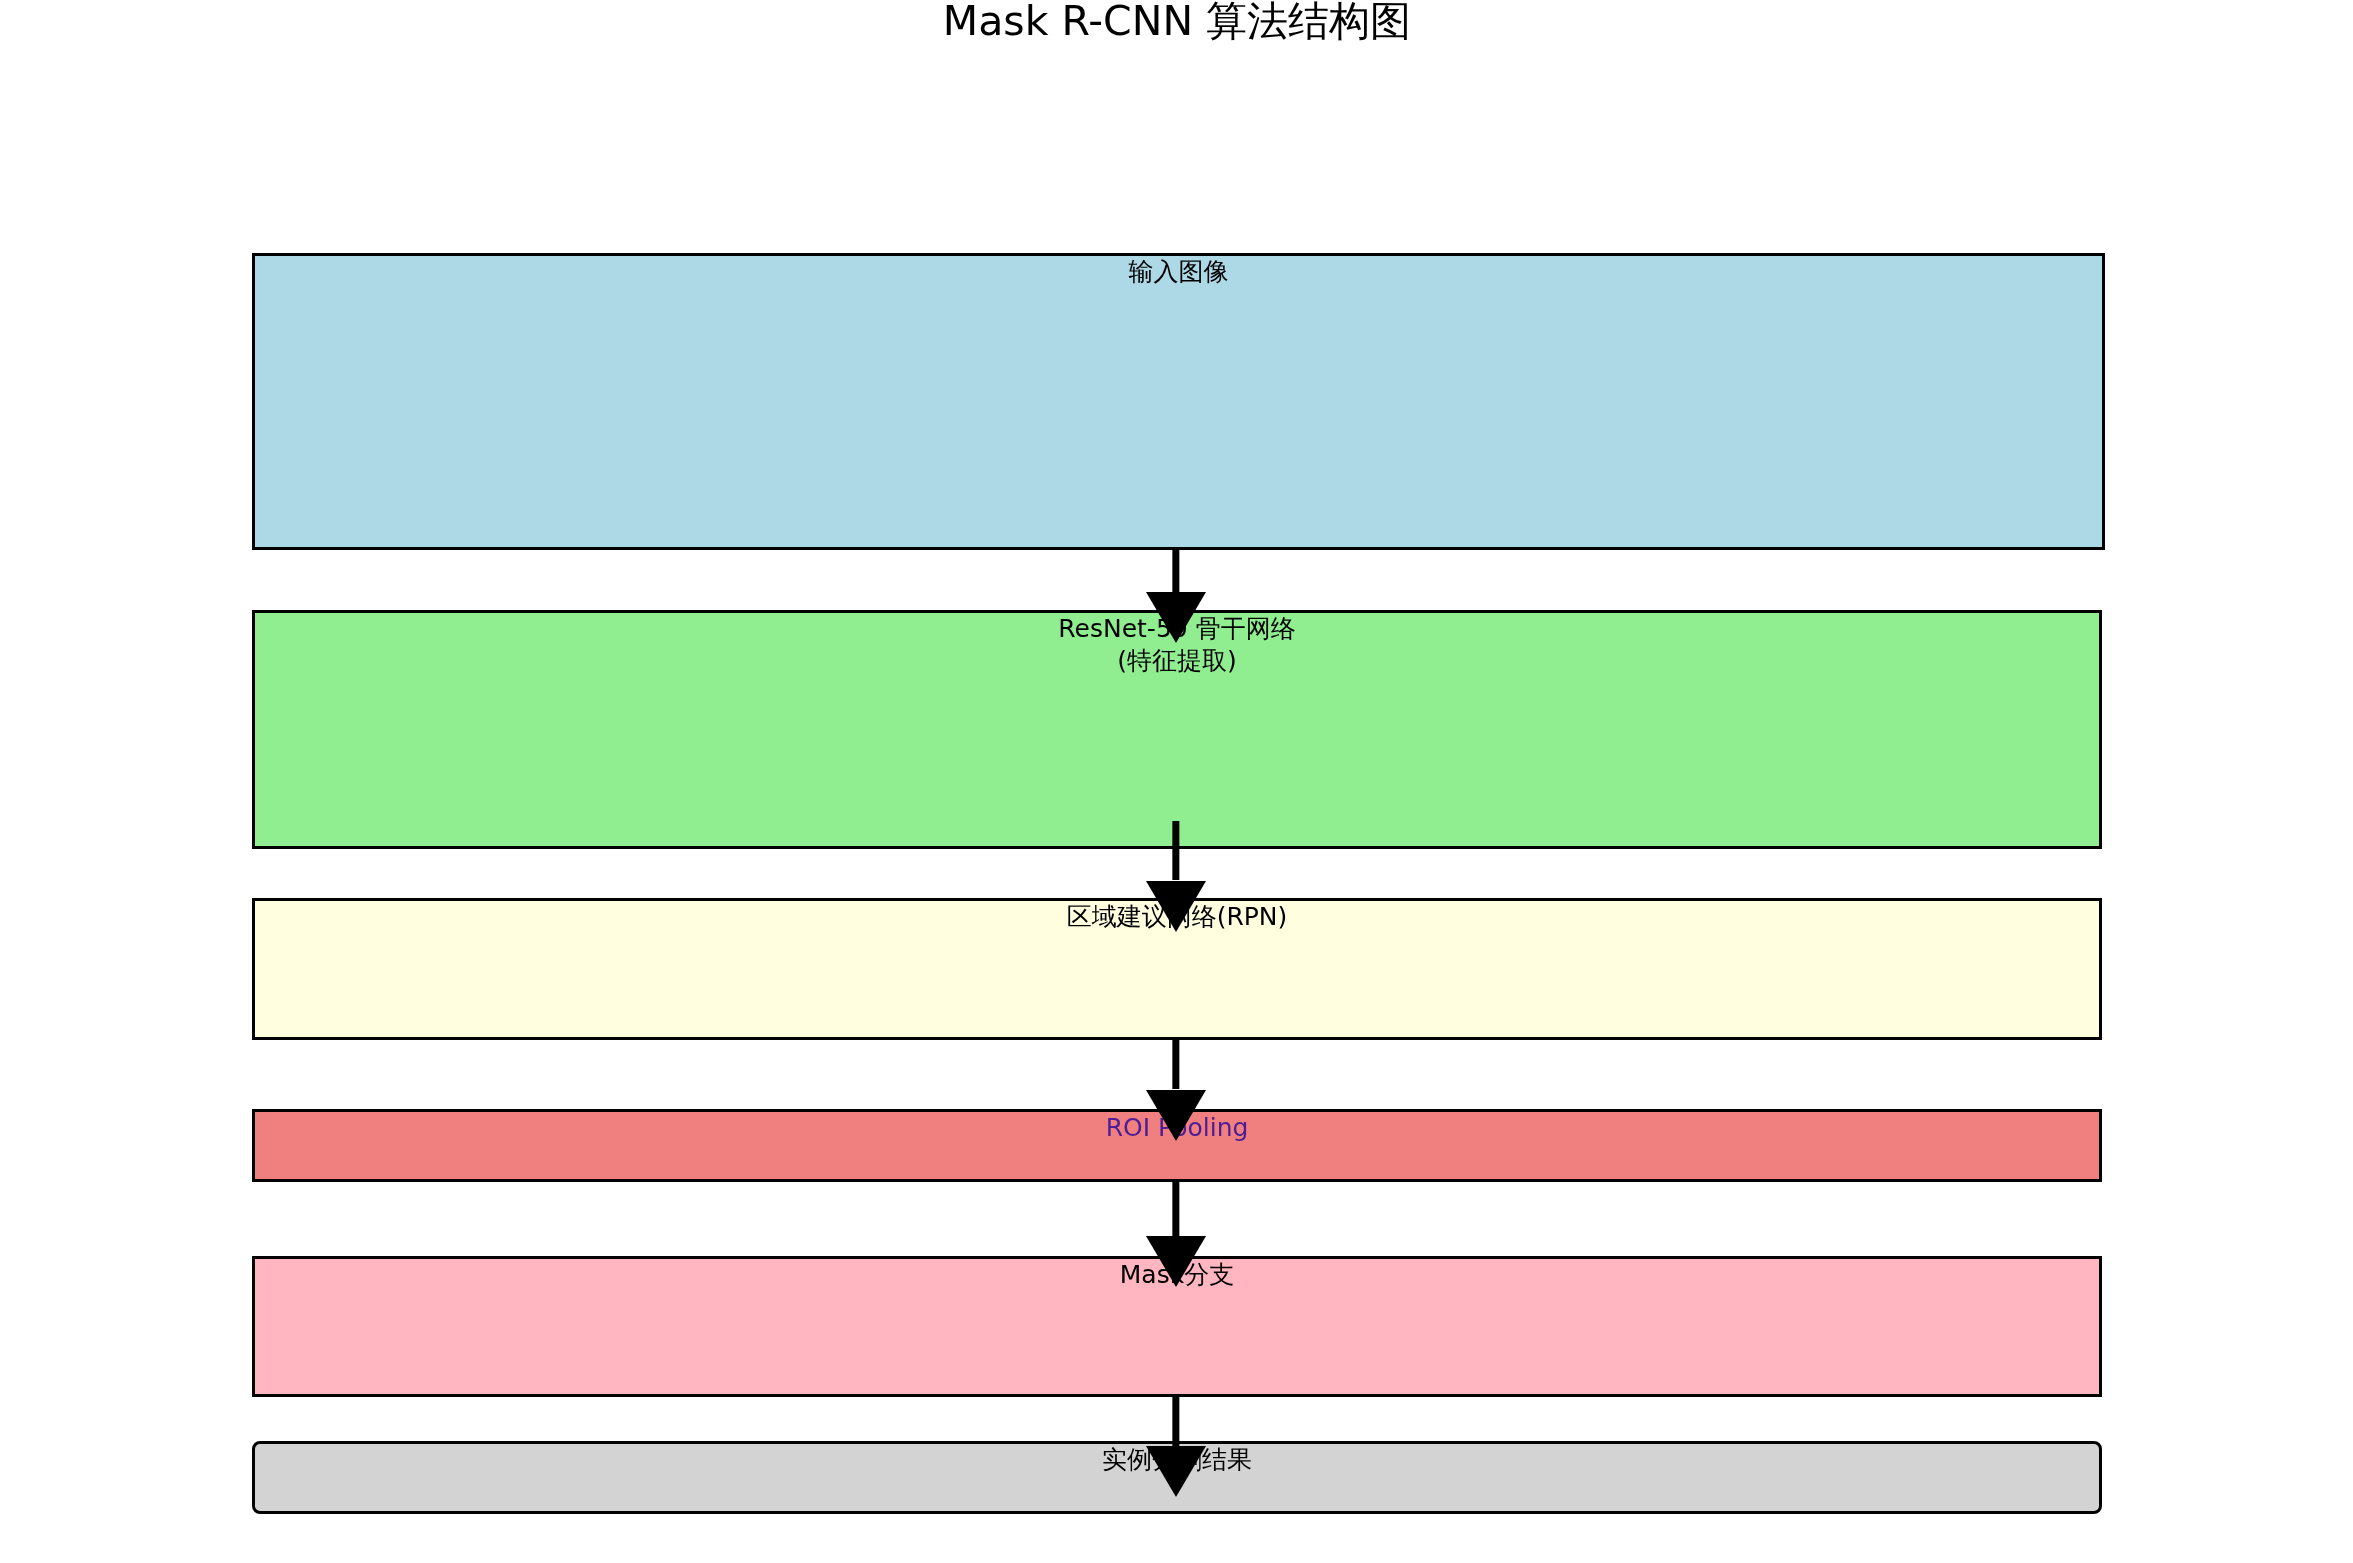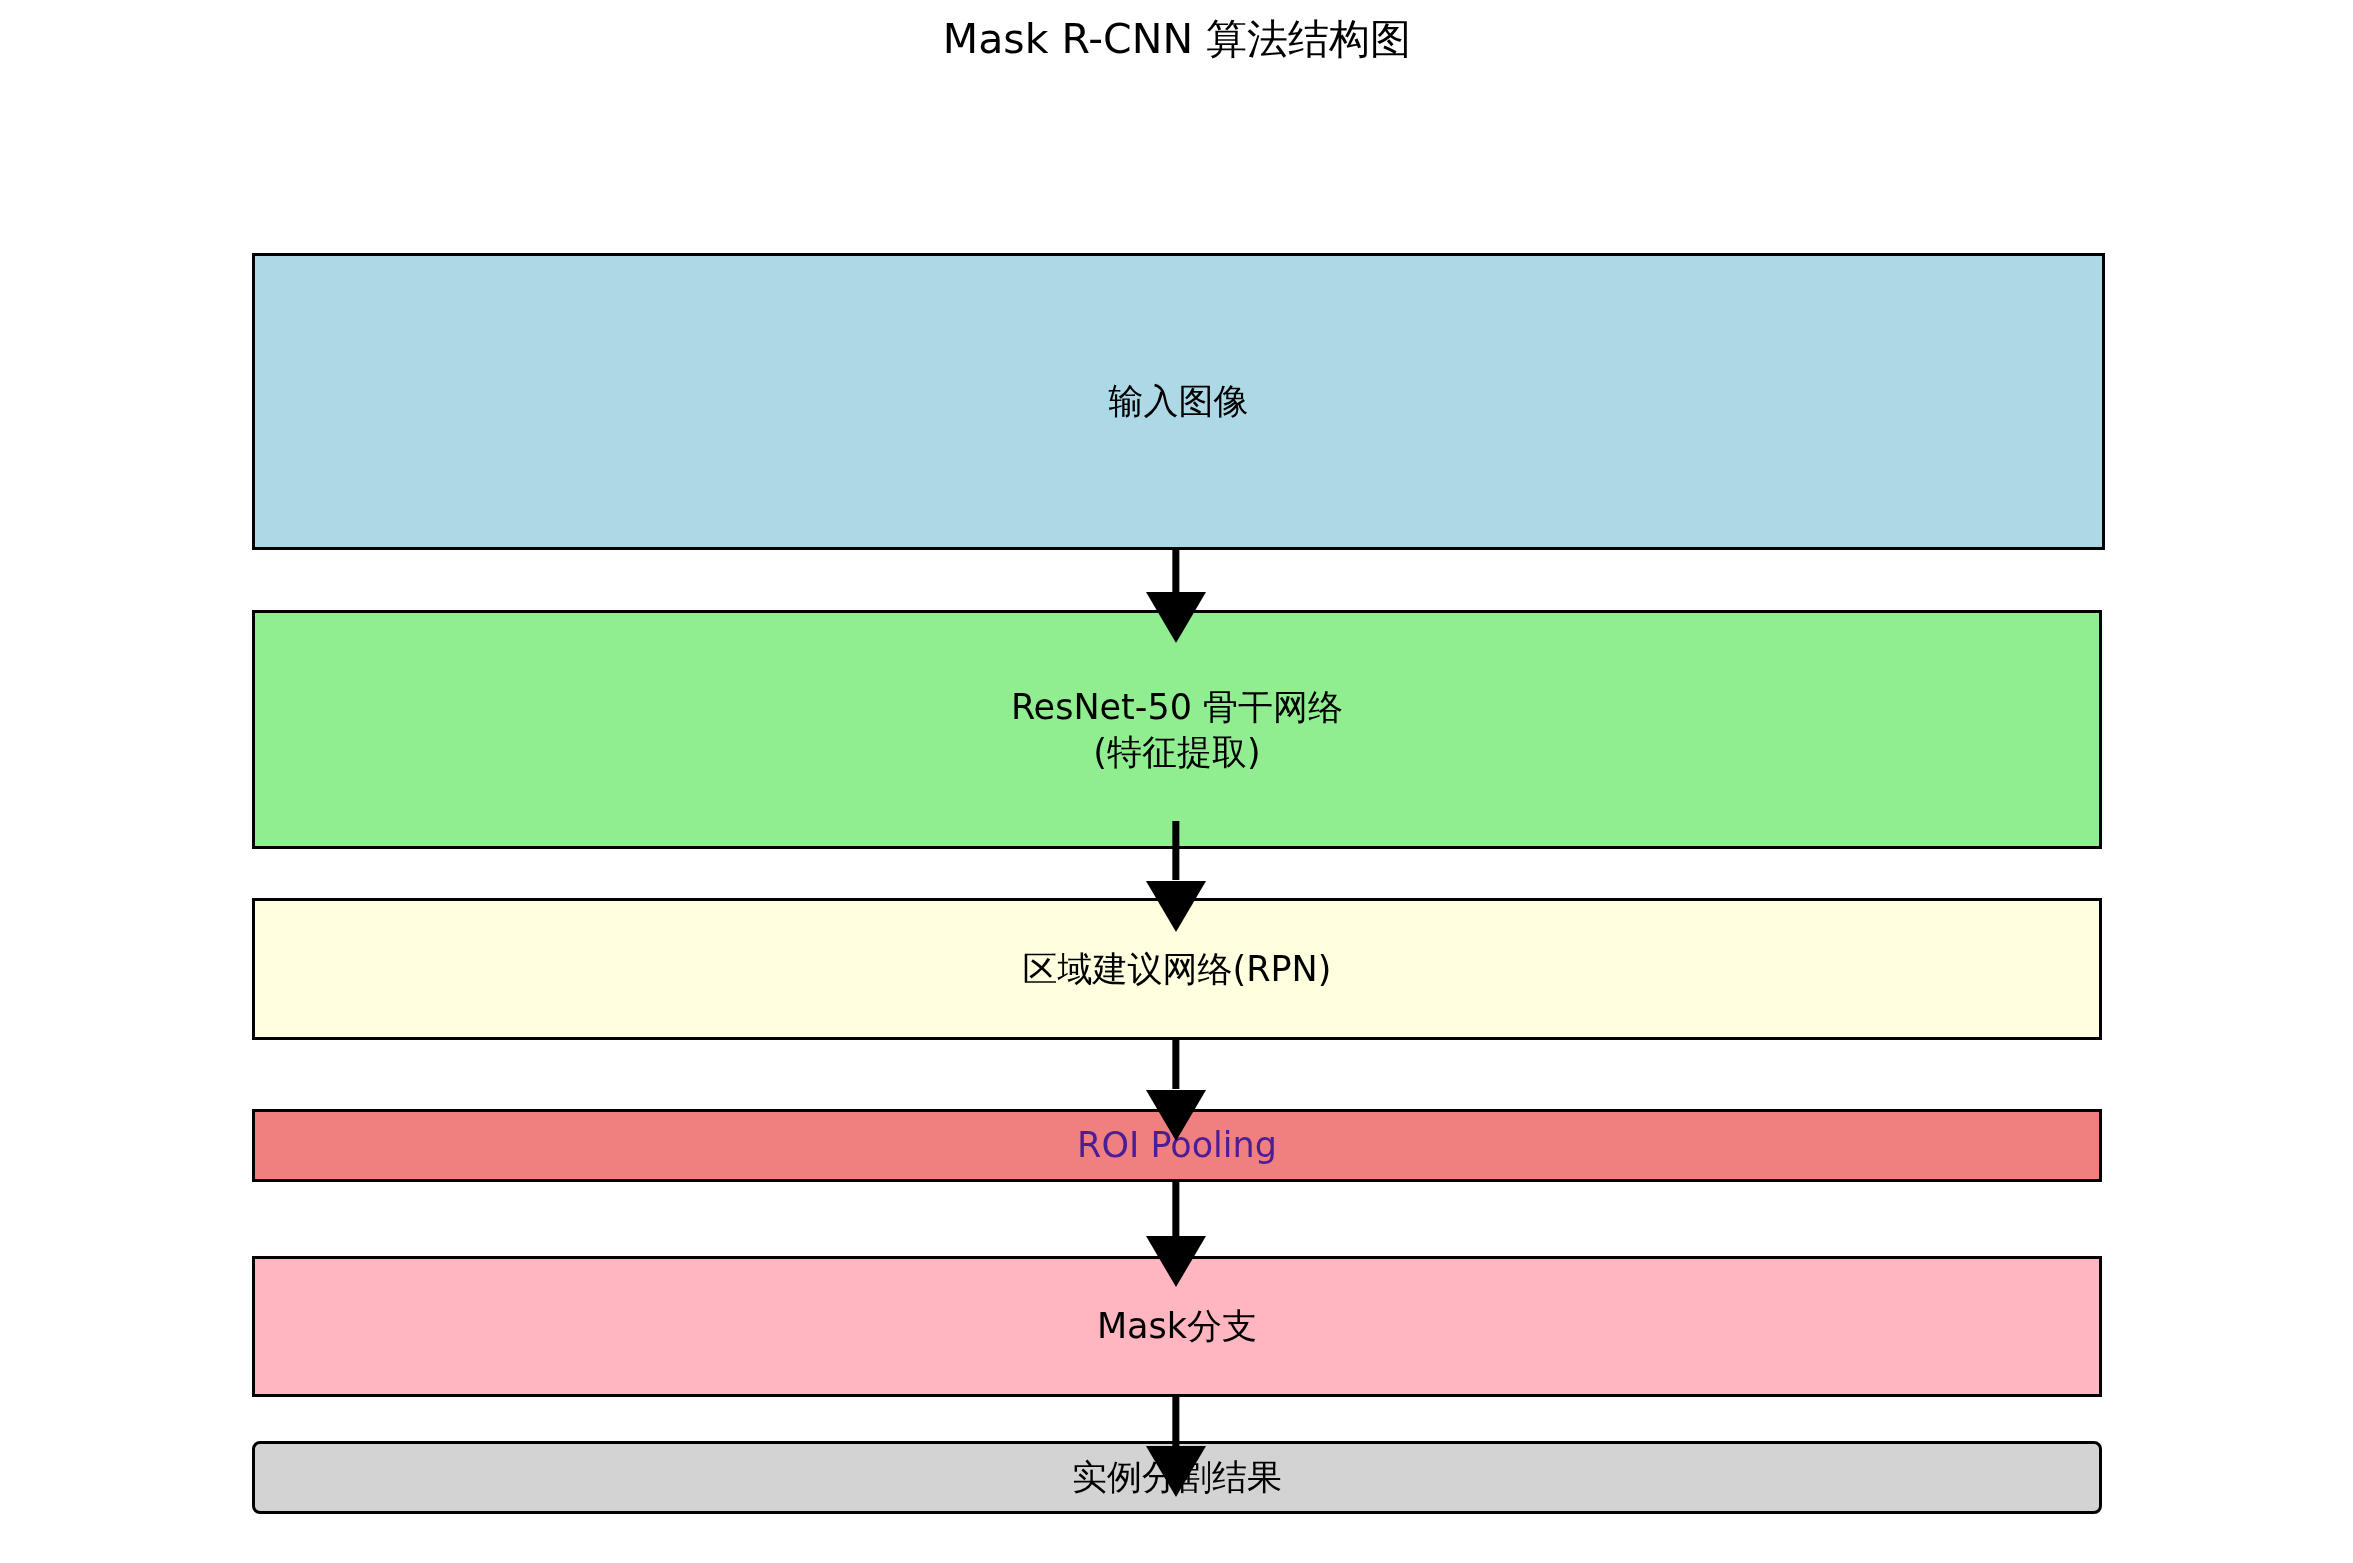--- a/index.html
+++ b/index.html
@@ -17,34 +17,33 @@
 
   #diagram-title {
     position: absolute;
     left: 0;
     top: 0;
     width: 2354px;
     text-align: center;
     font-size: 41px;
     color: #000000;
     line-height: 1;
-    padding-top: 19px;
+    padding-top: 1px;
     white-space: pre;
   }
 
   .node {
     position: absolute;
     box-sizing: border-box;
     border: 3.3px solid #000000;
     display: flex;
-    align-items: center;
     justify-content: center;
     text-align: center;
     color: #000000;
-    font-size: 35px;
+    font-size: 25px;
     line-height: 1.28;
     white-space: pre-line;
     z-index: 1;
   }
 
   .arrow {
     position: absolute;
     z-index: 3;
     pointer-events: none;
   }

